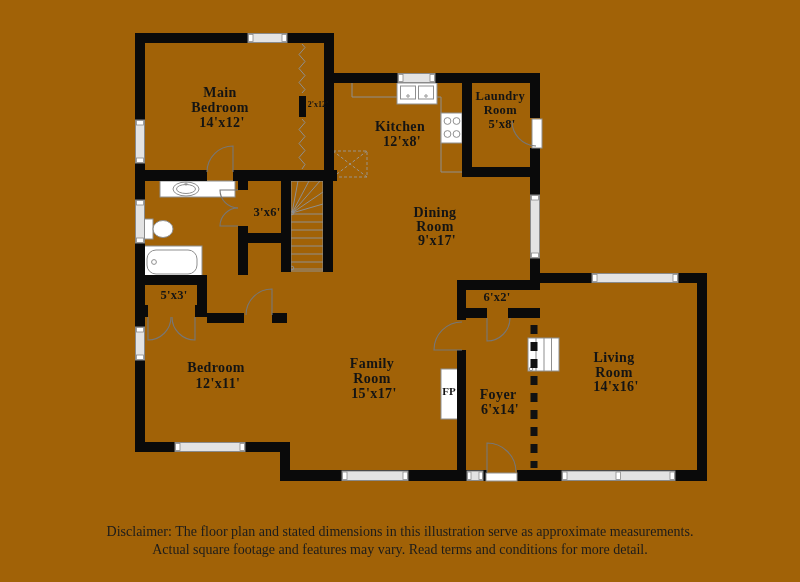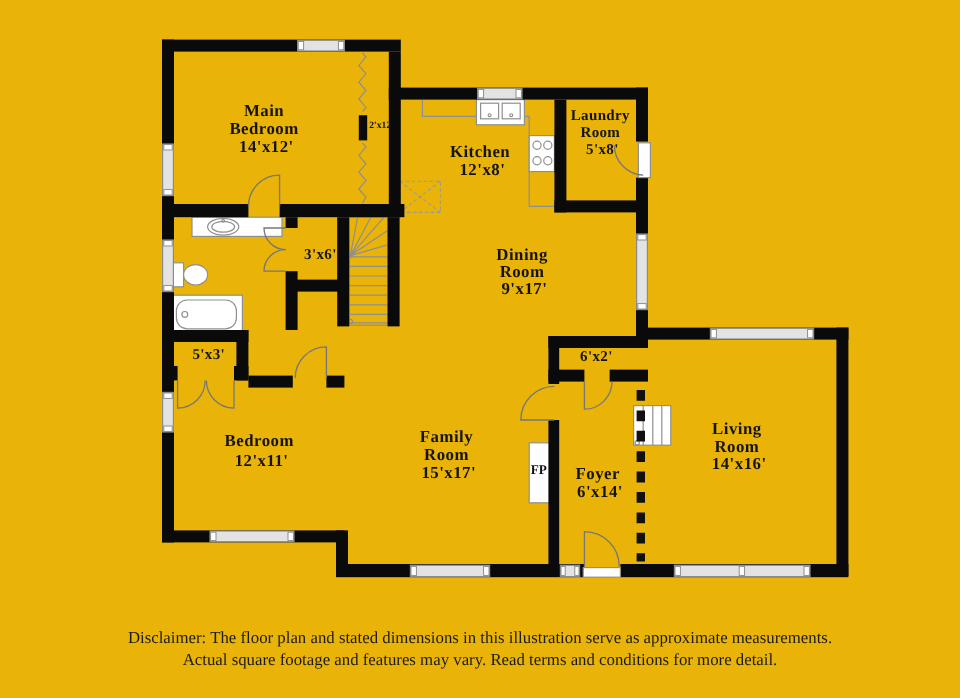--- a/index.html
+++ b/index.html
@@ -1,16 +1,16 @@
 <!DOCTYPE html>
 <html><head>
 <meta charset="utf-8">
 <style>
   html,body{margin:0;padding:0;background:#ffffff;}
-  .stage{position:relative;width:800px;height:582px;background:#eab308;overflow:hidden;}
+  .stage{position:relative;width:800px;height:582px;background:#a16207;overflow:hidden;}
   svg{display:block;}
   .wall{fill:#0a0a0a;stroke:none;}
   .win{fill:#e3e3e3;stroke:#8a8a8a;stroke-width:1;}
   .wincap{fill:#ffffff;stroke:#8a8a8a;stroke-width:0.8;}
   .thin{fill:none;stroke:#8f8f8f;stroke-width:1;}
   .thinw{fill:#ffffff;stroke:#8f8f8f;stroke-width:1;}
   .door{fill:none;stroke:#777;stroke-width:1.1;}
   .dash{stroke:#111;stroke-width:7;stroke-dasharray:9 8;fill:none;}
   .xdash{fill:none;stroke:#9a9a9a;stroke-width:0.9;stroke-dasharray:3 2;}
   .rm{font:bold 14px "Liberation Serif", serif;fill:#141414;text-anchor:middle;letter-spacing:.4px;}

